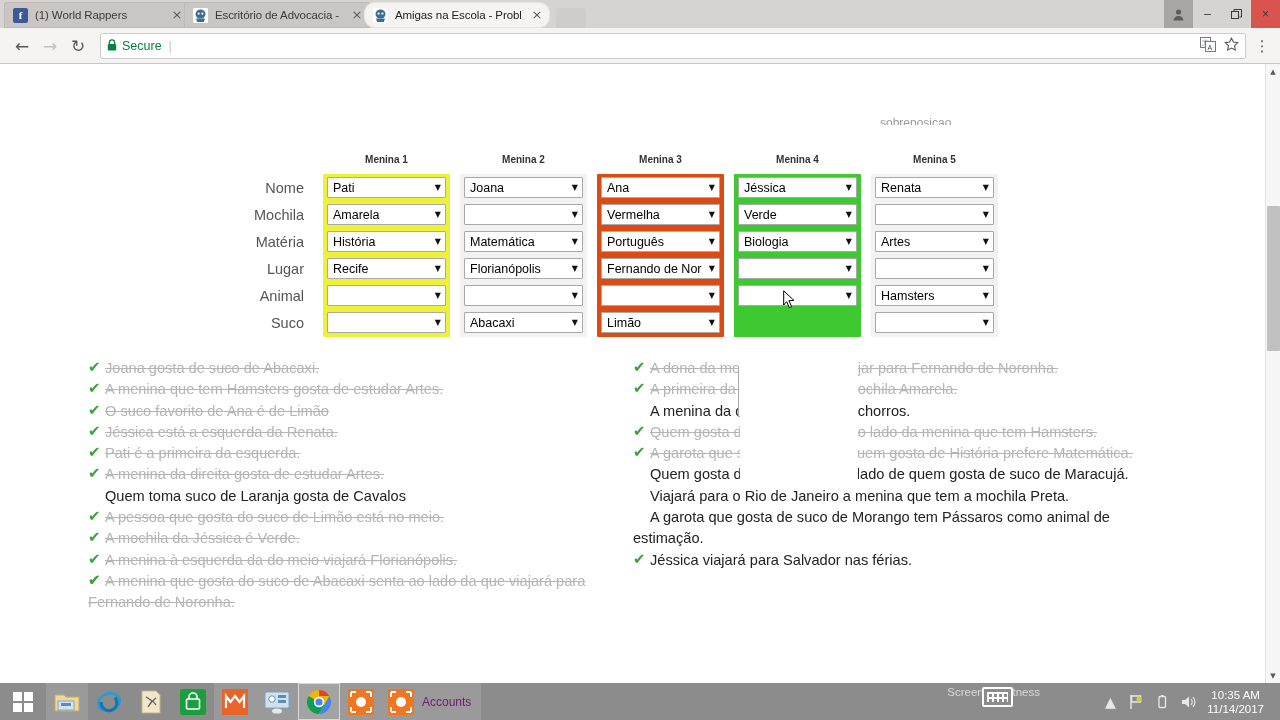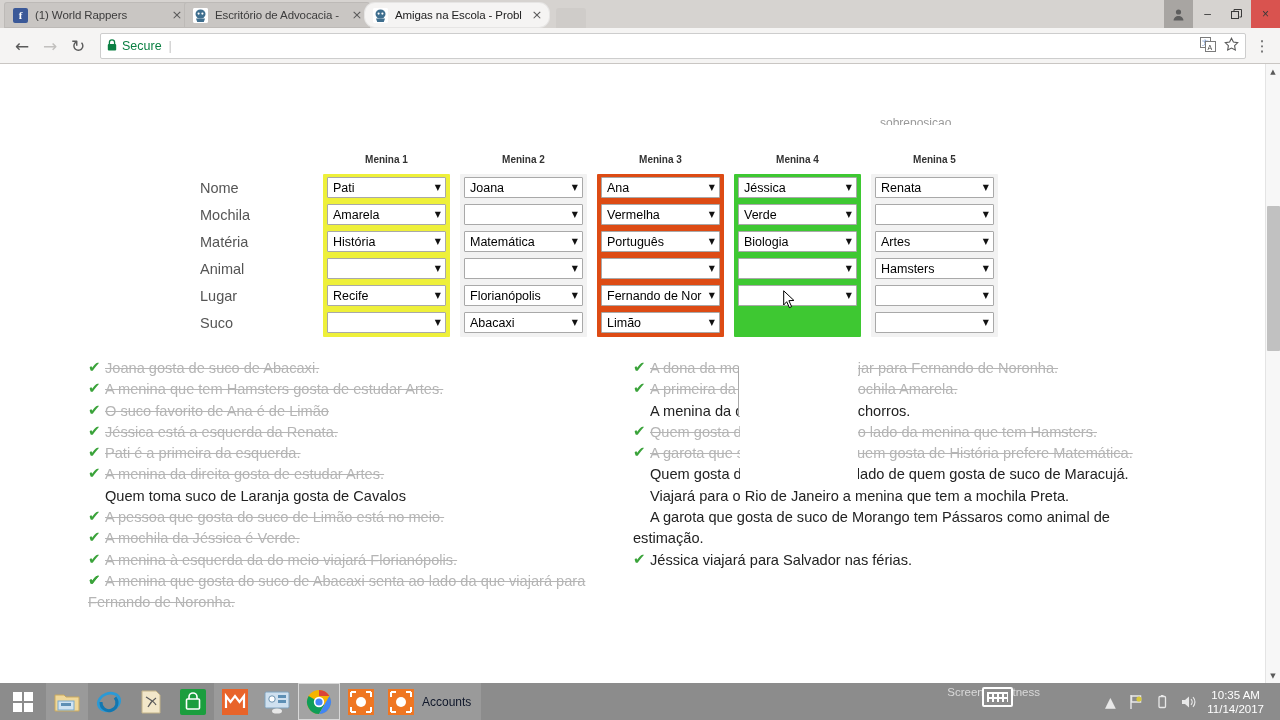--- a/index.html
+++ b/index.html
@@ -113,21 +113,21 @@
   
   .grid {
     position: absolute; left: 200px; top: 86px;
   }
   .grid table { border-collapse: collapse; }
   .col-head {
     font-size: 10px; font-weight: bold; color: #333;
     text-align: center; padding-bottom: 6px; height: 24px;
   }
   .row-label {
-    font-size: 14.5px; color: #555; 
+    font-size: 14.5px; color: #555; text-align: right;
     padding-right: 14px; width: 118px; height: 27px;
   }
   .cell { width: 137px; padding: 0; position: relative; }
   .cell .sel {
     width: 119px; height: 21px; margin: 3px auto;
     background: #fff; border: 1px solid #a9a9a9;
     border-radius: 1px; font-size: 12.5px; color: #000;
     display: flex; align-items: center; padding: 0 4px 0 5px;
     position: relative; overflow: hidden; white-space: nowrap;
   }
@@ -212,21 +212,21 @@
   }
   .win-logo i { background: #fff; display: block; }
   .tb-item {
     width: 42px; display: flex; align-items: center; justify-content: center;
     position: relative;
   }
   .tb-item.lit { background: #9a9a9a; }
   .tb-item.active { background: #a3a3a3; box-shadow: inset 0 0 0 1px #d8d8d8; }
   .tb-ico { width: 26px; height: 26px; border-radius: 2px; position: relative; }
   .tb-label {
-    color: #0f172a; font-size: 12px; margin-left: 8px; white-space: nowrap;
+    color: #701a75; font-size: 12px; margin-left: 8px; white-space: nowrap;
   }
   .tb-app-wide { width: auto; padding: 0 10px 0 6px; display: flex; align-items: center; }
   .tb-right {
     margin-left: auto; display: flex; align-items: center; padding-right: 8px;
     position: relative;
   }
   .tray-ico {
     width: 26px; display: flex; align-items: center; justify-content: center;
     color: #e8e8e8; font-size: 14px; font-family: "DejaVu Sans", sans-serif;
   }
@@ -464,20 +464,54 @@
                 </td>
             <td class="cell">
                   <div class="sel">
                     <span class="txt">Artes</span>
                     <span class="arrow">▼</span>
                   </div>
                 </td>
           </tr>
 
           <tr>
+            <td class="row-label">Lugar</td>
+            <td class="cell">
+                  <div class="sel">
+                    <span class="txt">Recife</span>
+                    <span class="arrow">▼</span>
+                  </div>
+                </td>
+            <td class="cell">
+                  <div class="sel">
+                    <span class="txt">Florianópolis</span>
+                    <span class="arrow">▼</span>
+                  </div>
+                </td>
+            <td class="cell">
+                  <div class="sel">
+                    <span class="txt">Fernando de Nor</span>
+                    <span class="arrow">▼</span>
+                  </div>
+                </td>
+            <td class="cell">
+                  <div class="sel">
+                    <span class="txt"></span>
+                    <span class="arrow">▼</span>
+                  </div>
+                </td>
+            <td class="cell">
+                  <div class="sel">
+                    <span class="txt"></span>
+                    <span class="arrow">▼</span>
+                  </div>
+                </td>
+          </tr>
+
+          <tr>
             <td class="row-label">Animal</td>
             <td class="cell">
                   <div class="sel">
                     <span class="txt"></span>
                     <span class="arrow">▼</span>
                   </div>
                 </td>
             <td class="cell">
                   <div class="sel">
                     <span class="txt"></span>
@@ -492,54 +526,20 @@
                 </td>
             <td class="cell">
                   <div class="sel">
                     <span class="txt"></span>
                     <span class="arrow">▼</span>
                   </div>
                 </td>
             <td class="cell">
                   <div class="sel">
                     <span class="txt">Hamsters</span>
-                    <span class="arrow">▼</span>
-                  </div>
-                </td>
-          </tr>
-
-          <tr>
-            <td class="row-label">Lugar</td>
-            <td class="cell">
-                  <div class="sel">
-                    <span class="txt">Recife</span>
-                    <span class="arrow">▼</span>
-                  </div>
-                </td>
-            <td class="cell">
-                  <div class="sel">
-                    <span class="txt">Florianópolis</span>
-                    <span class="arrow">▼</span>
-                  </div>
-                </td>
-            <td class="cell">
-                  <div class="sel">
-                    <span class="txt">Fernando de Nor</span>
-                    <span class="arrow">▼</span>
-                  </div>
-                </td>
-            <td class="cell">
-                  <div class="sel">
-                    <span class="txt"></span>
-                    <span class="arrow">▼</span>
-                  </div>
-                </td>
-            <td class="cell">
-                  <div class="sel">
-                    <span class="txt"></span>
                     <span class="arrow">▼</span>
                   </div>
                 </td>
           </tr>
 
           <tr>
             <td class="row-label">Suco</td>
             <td class="cell">
                   <div class="sel">
                     <span class="txt"></span>

